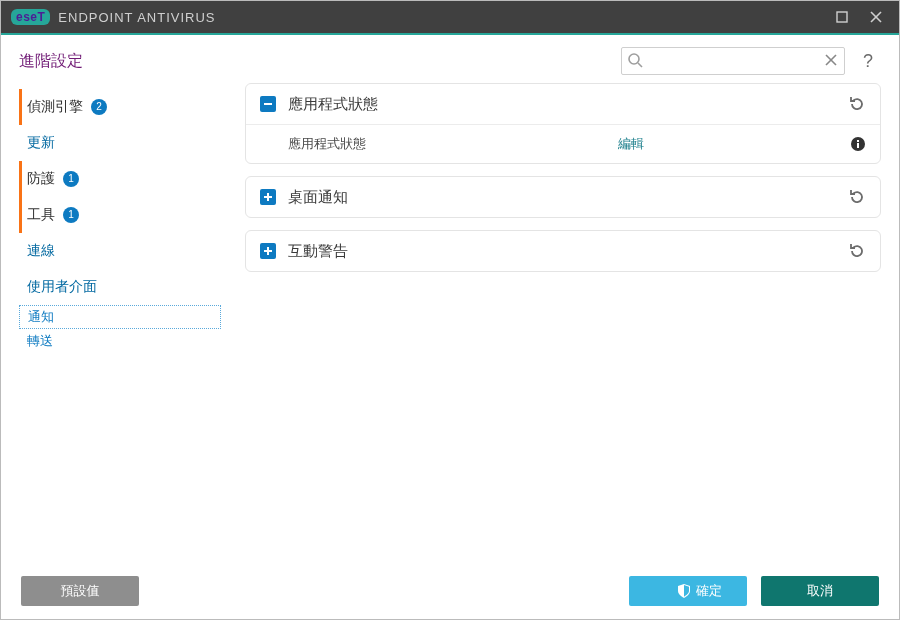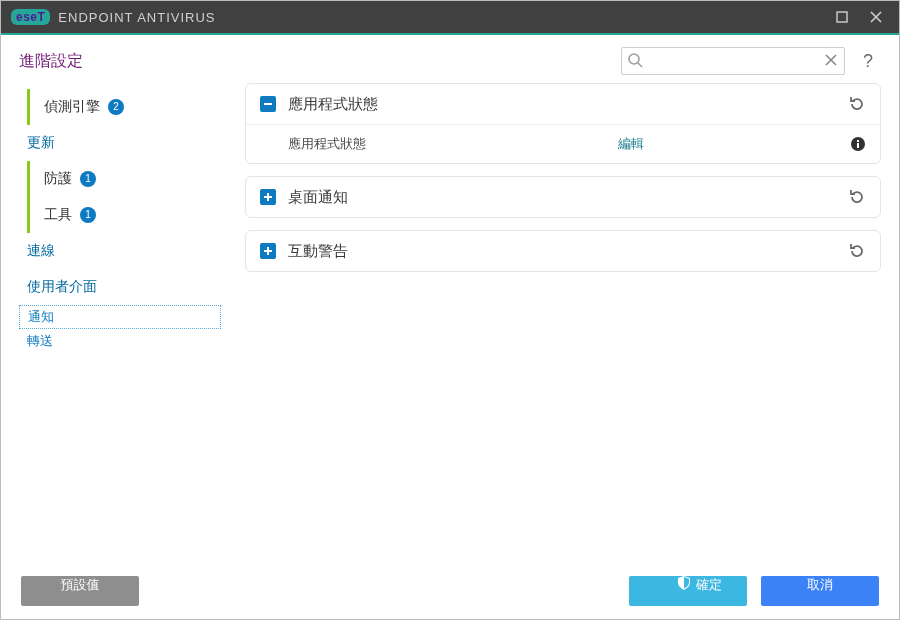--- a/index.html
+++ b/index.html
@@ -21,43 +21,43 @@
   .search-wrap { position:relative; width:224px; }
   .search-input { width:100%; height:28px; border:1px solid #cfcfcf; border-radius:2px; padding:0 26px; font-size:13px; color:#333; outline:none; }
   .search-icon { position:absolute; left:6px; top:5px; color:#9e9e9e; }
   .clear-icon { position:absolute; right:6px; top:5px; color:#888; }
   .help-btn { width:26px; text-align:center; color:#6a6a6a; font-size:18px; margin-left:10px; }
 
   
   .body { flex:1; display:flex; padding: 0 18px; overflow:hidden; }
   .sidebar { width:202px; padding: 6px 0; }
   .nav-item { position:relative; display:flex; align-items:center; height:36px; padding-left:8px; font-size:14px; color:#0369a1; cursor:pointer; }
-  .nav-item.accent { border-left:3px solid #84cc16; padding-left:14px; color:#323232;margin-left:8px; }
+  .nav-item.accent { border-left:3px solid #f97316; padding-left:5px; color:#323232; }
   .badge { background:#0d7ac1; color:#fff; font-size:10px; border-radius:8px; min-width:16px; height:16px; line-height:16px; text-align:center; margin-left:8px; padding:0 4px;}
   .sub-item { height:24px; display:flex; align-items:center; padding-left:8px; font-size:13px; color:#0d7ac1; cursor:pointer; }
   .sub-item.selected { border:1px dotted #5aa9db; }
 
   .main { flex:1; padding: 0 0 0 24px; }
   .panel { border:1px solid #e4e4e4; border-radius:6px; margin-bottom:12px; background:#fff; }
   .panel-head { display:flex; align-items:center; height:40px; padding:0 14px; }
   .toggle-box { width:16px; height:16px; background:#0d7ac1; display:flex; align-items:center; justify-content:center; color:#fff; border-radius:2px; margin-right:12px; }
   .panel-title { font-size:15px; color:#3a3a3a; flex:1; }
   .reset-icon { color:#6c6c6c; }
   .panel-body { border-top:1px solid #ececec; }
   .row { display:flex; align-items:center; height:38px; padding:0 14px 0 42px; font-size:13px; color:#4a4a4a; }
   .row-label { flex: 0 0 330px; }
   .row-link { color:#1c7f8c; cursor:pointer; }
   .row-gap { flex:1; }
   .info-icon { color:#333; font-weight:bold; }
 
   
   .footer { height:56px; display:flex; align-items:center; padding:0 20px; }
-  .btn { height:30px; min-width:118px; border:none; border-radius:2px; font-size:13px; cursor:pointer; display:inline-flex; justify-content:center; }
+  .btn { height:30px; min-width:118px; border:none; border-radius:2px; font-size:13px; cursor:pointer; display:inline-flex; align-items:center; justify-content:center; }
   .btn-default { background:#8e8e8e; color:#fff; }
-  .btn-cancel { background:#3b82f6; color:#fff; margin-left:14px; }
+  .btn-cancel { background:#0f766e; color:#fff; margin-left:14px; }
   .btn-primary { background:#3cb7e2; color:#fff; margin-left:auto;padding-left:24px; }
   .btn-primary .shield { margin-right:6px; }
 
   svg { display:block; }
 </style>
 </head>
 <body>
 
 <div class="titlebar">
   <span class="brand-logo">

